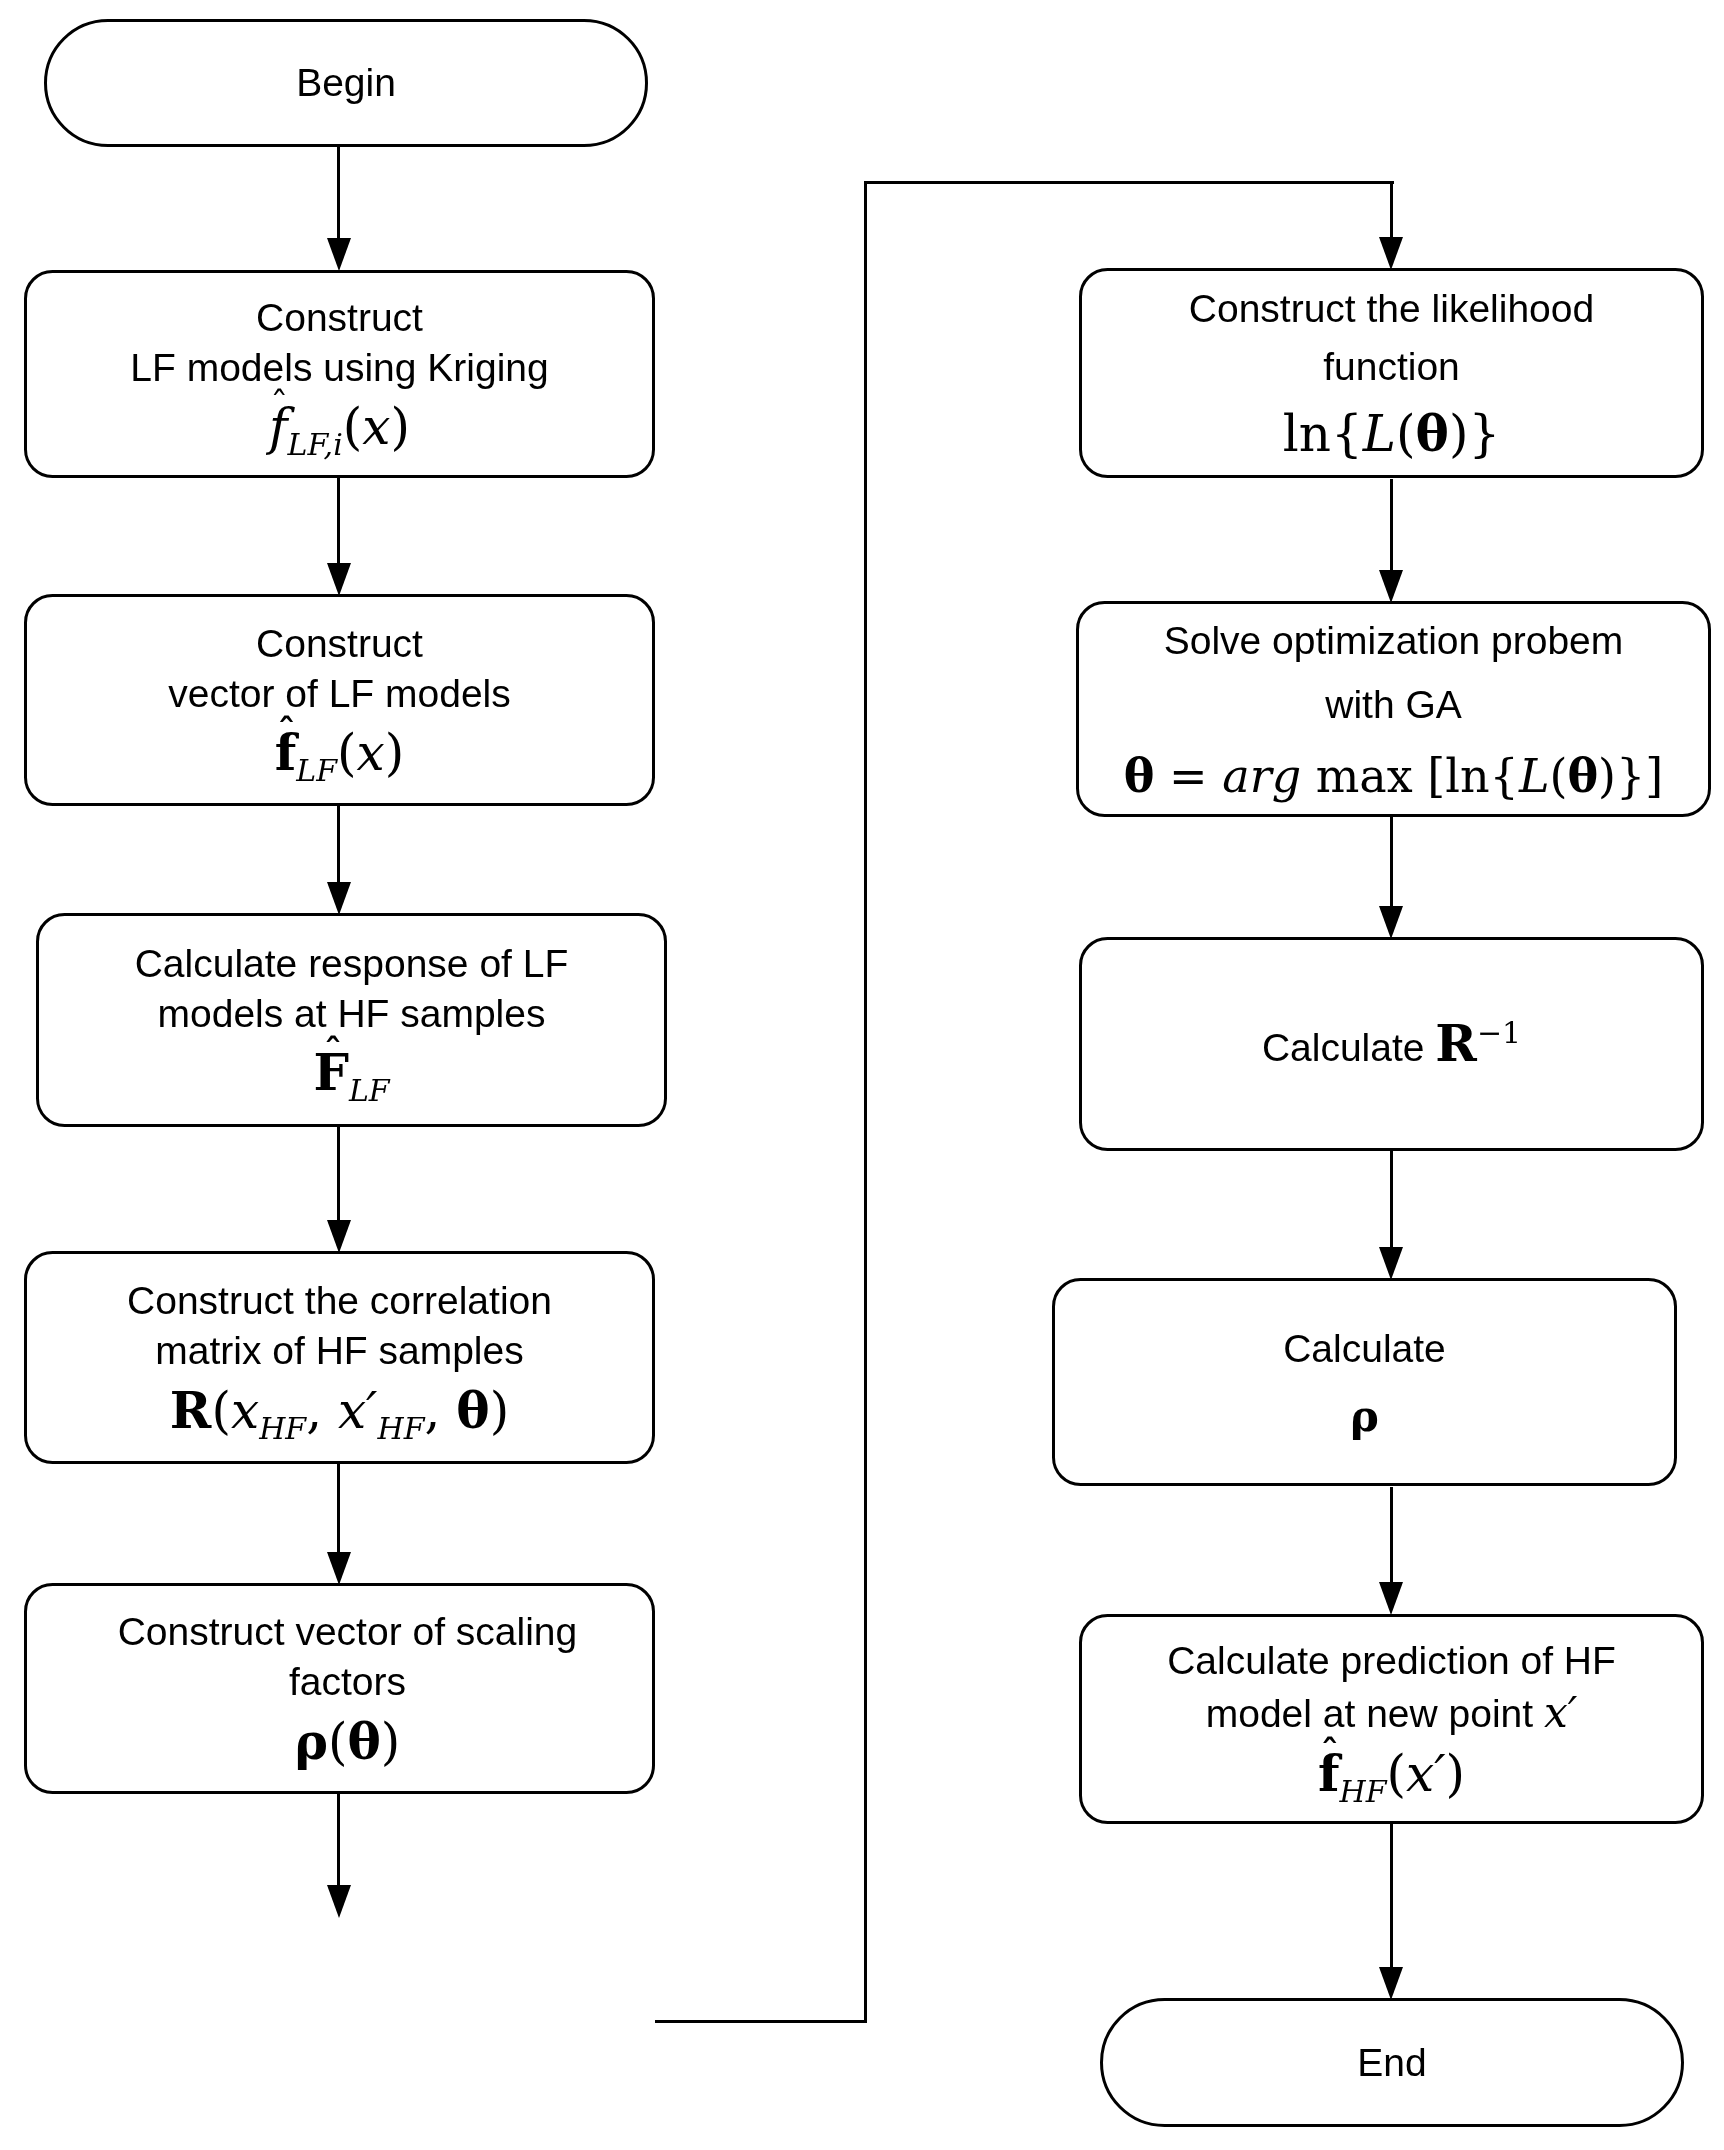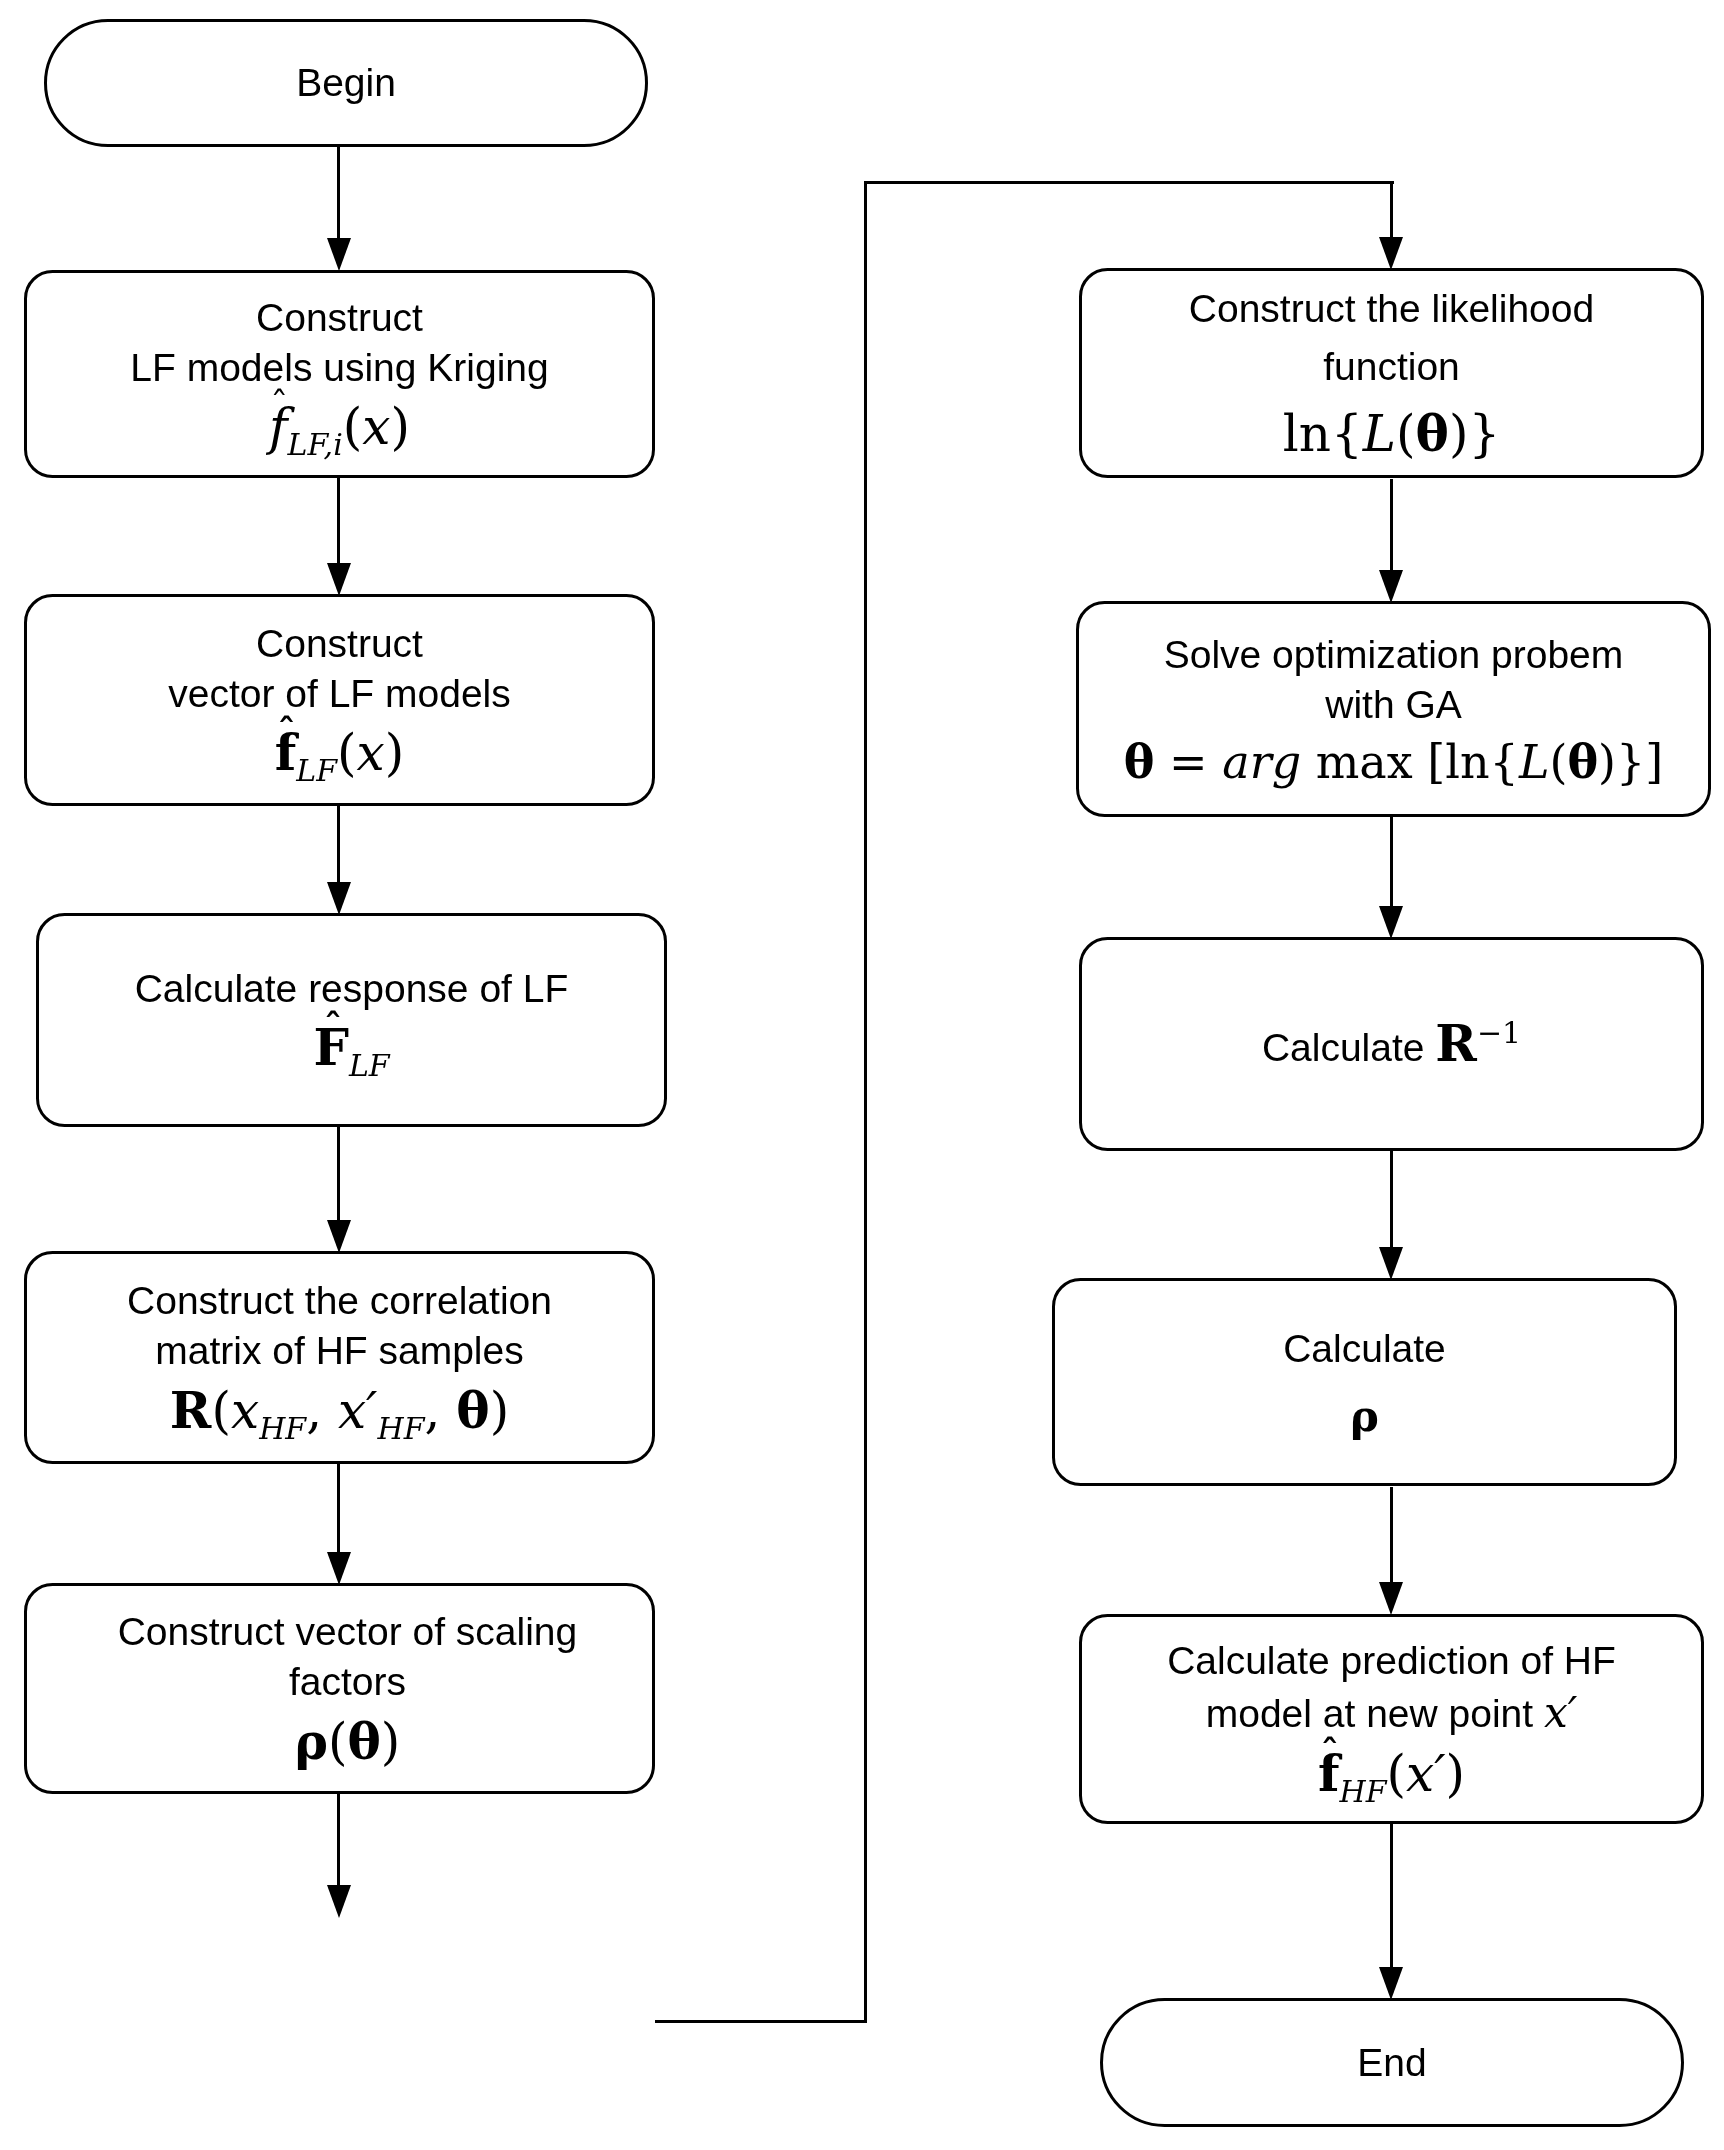--- a/index.html
+++ b/index.html
@@ -47,20 +47,21 @@
   </div>
 
   <div class="node" style="left:24px;top:594px;width:631px;height:212px;">
     <div class="t">Construct</div>
     <div class="t">vector of LF models</div>
     <div class="f"><span class="hat m-bf"><span class="hatmark">ˆ</span><span>f</span></span><sub class="m-subt">LF</sub><span class="m-rm">(</span><span class="m-it">x</span><span class="m-rm">)</span></div>
   </div>
 
   <div class="node" style="left:36px;top:913px;width:631px;height:214px;">
     <div class="t">Calculate response of LF</div>
+    <div class="t">models at HF samples</div>
     <div class="f"><span class="hat m-bf"><span class="hatmark">ˆ</span><span>F</span></span><sub class="m-subt">LF</sub></div>
   </div>
 
   <div class="node" style="left:24px;top:1251px;width:631px;height:213px;">
     <div class="t">Construct the correlation</div>
     <div class="t">matrix of HF samples</div>
     <div class="f"><span class="m-bf">R</span><span class="m-rm">(</span><span class="m-it">x</span><sub class="m-subt">HF</sub><span class="m-rm">, </span><span class="m-it">x′</span><sub class="m-subt">HF</sub><span class="m-rm">, </span><span class="m-bf">θ</span><span class="m-rm">)</span></div>
   </div>
 
   <div class="node" style="left:24px;top:1583px;width:631px;height:211px;padding-left:20px;">
@@ -69,21 +70,21 @@
     <div class="f"><span class="m-bf">ρ</span><span class="m-rm">(</span><span class="m-bf">θ</span><span class="m-rm">)</span></div>
   </div>
 
 
   <div class="node" style="left:1079px;top:268px;width:625px;height:210px;gap:8px;">
     <div class="t">Construct the likelihood</div>
     <div class="t">function</div>
     <div class="f"><span class="m-rm">ln{</span><span class="m-it">L</span><span class="m-rm">(</span><span class="m-bf">θ</span><span class="m-rm">)}</span></div>
   </div>
 
-  <div class="node" style="left:1076px;top:601px;width:635px;height:216px;">
+  <div class="node" style="left:1076px;top:601px;width:635px;height:216px;gap:14px;">
     <div class="t">Solve optimization probem</div>
     <div class="t">with GA</div>
     <div class="f" style="font-size:46px;"><span class="m-bf">θ</span><span class="m-rm"> = </span><span class="m-it">arg</span><span class="m-rm"> max </span><span class="m-rm">[ln{</span><span class="m-it">L</span><span class="m-rm">(</span><span class="m-bf">θ</span><span class="m-rm">)}]</span></div>
   </div>
 
   <div class="node" style="left:1079px;top:937px;width:625px;height:214px;">
     <div class="f" style="margin-top:0;"><span class="m-sans">Calculate </span><span class="m-bf">R</span><sup class="m-supt">−1</sup></div>
   </div>
 
   <div class="node" style="left:1052px;top:1278px;width:625px;height:208px;">

